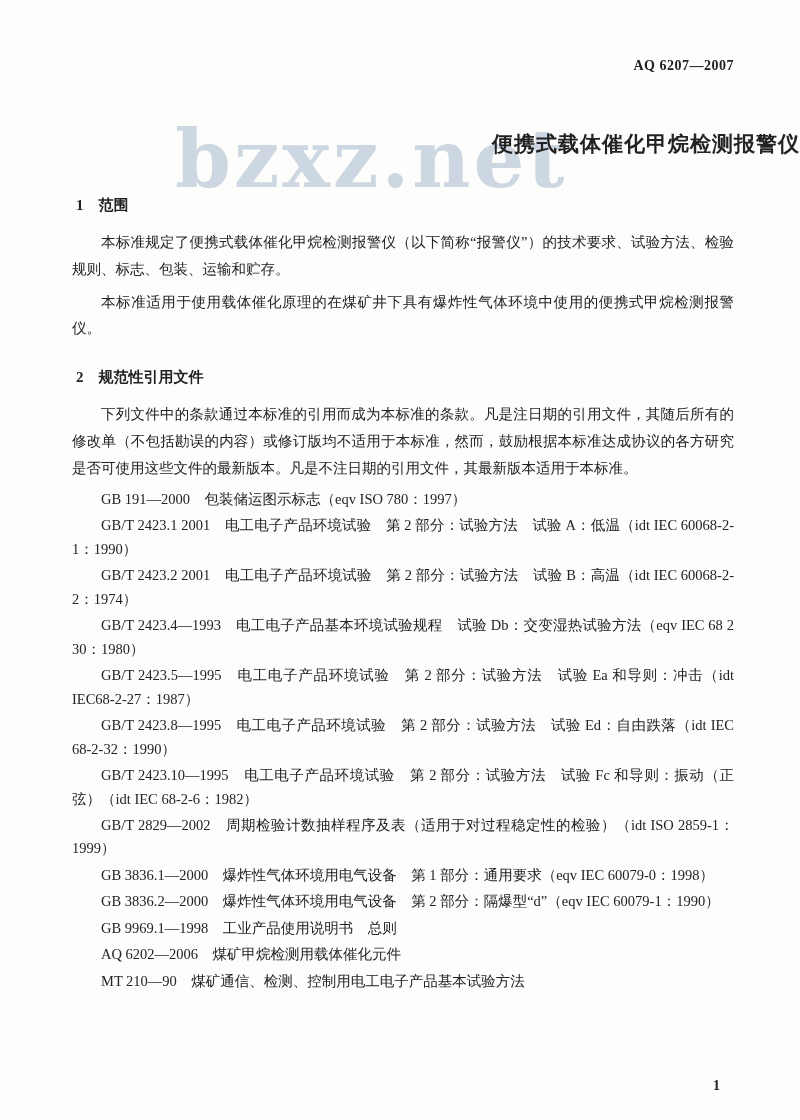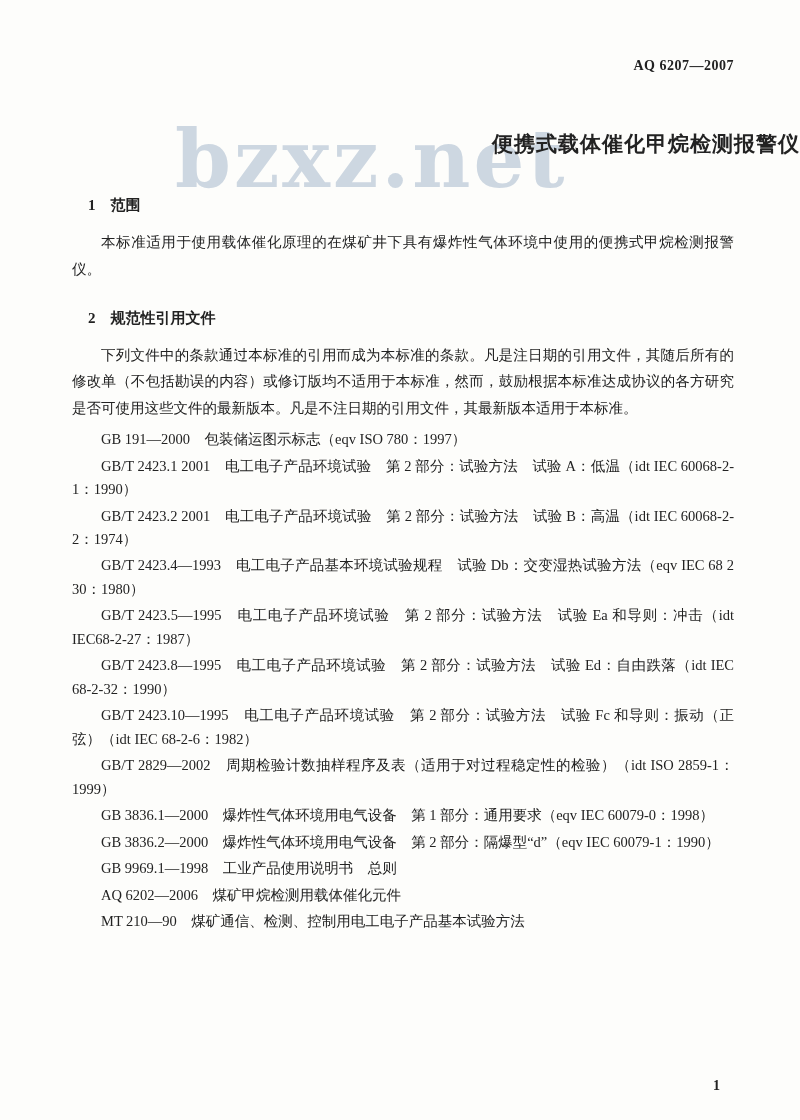--- a/index.html
+++ b/index.html
@@ -51,21 +51,21 @@
     position: absolute;
     top: 196px;
     left: 72px;
     width: 662px;
     z-index: 1;
     font-size: 14.5px;
   }
   .section-heading {
     font-size: 15px;
     font-weight: bold;
-    margin: 26px 0 14px 16px;
+    margin: 26px 0 14px 4px;
   }
   .para {
     margin: 0 0 6px 0;
     line-height: 1.85;
     text-indent: 2em;
     text-align: justify;
   }
   .refs { margin-top: 2px; }
   .ref {
     margin: 0 0 3px 0;
@@ -90,20 +90,21 @@
   <div class="doc-number">AQ 6207—2007</div>
 
   <div class="watermark">bzxz.net</div>
 
   <h1 class="title">便携式载体催化甲烷检测报警仪</h1>
 
   <div class="content">
 
     <section>
       <h2 class="section-heading" style="margin-top:0">1　范围</h2>
+      <p class="para">本标准规定了便携式载体催化甲烷检测报警仪（以下简称“报警仪”）的技术要求、试验方法、检验规则、标志、包装、运输和贮存。</p>
       <p class="para">本标准适用于使用载体催化原理的在煤矿井下具有爆炸性气体环境中使用的便携式甲烷检测报警仪。</p>
     </section>
 
     <section>
       <h2 class="section-heading">2　规范性引用文件</h2>
       <p class="para">下列文件中的条款通过本标准的引用而成为本标准的条款。凡是注日期的引用文件，其随后所有的修改单（不包括勘误的内容）或修订版均不适用于本标准，然而，鼓励根据本标准达成协议的各方研究是否可使用这些文件的最新版本。凡是不注日期的引用文件，其最新版本适用于本标准。</p>
       <div class="refs">
         <p class="ref">GB 191—2000　包装储运图示标志（eqv ISO 780：1997）</p>
         <p class="ref">GB/T 2423.1  2001　电工电子产品环境试验　第 2 部分：试验方法　试验 A：低温（idt IEC 60068-2-1：1990）</p>
         <p class="ref">GB/T 2423.2  2001　电工电子产品环境试验　第 2 部分：试验方法　试验 B：高温（idt IEC 60068-2-2：1974）</p>

